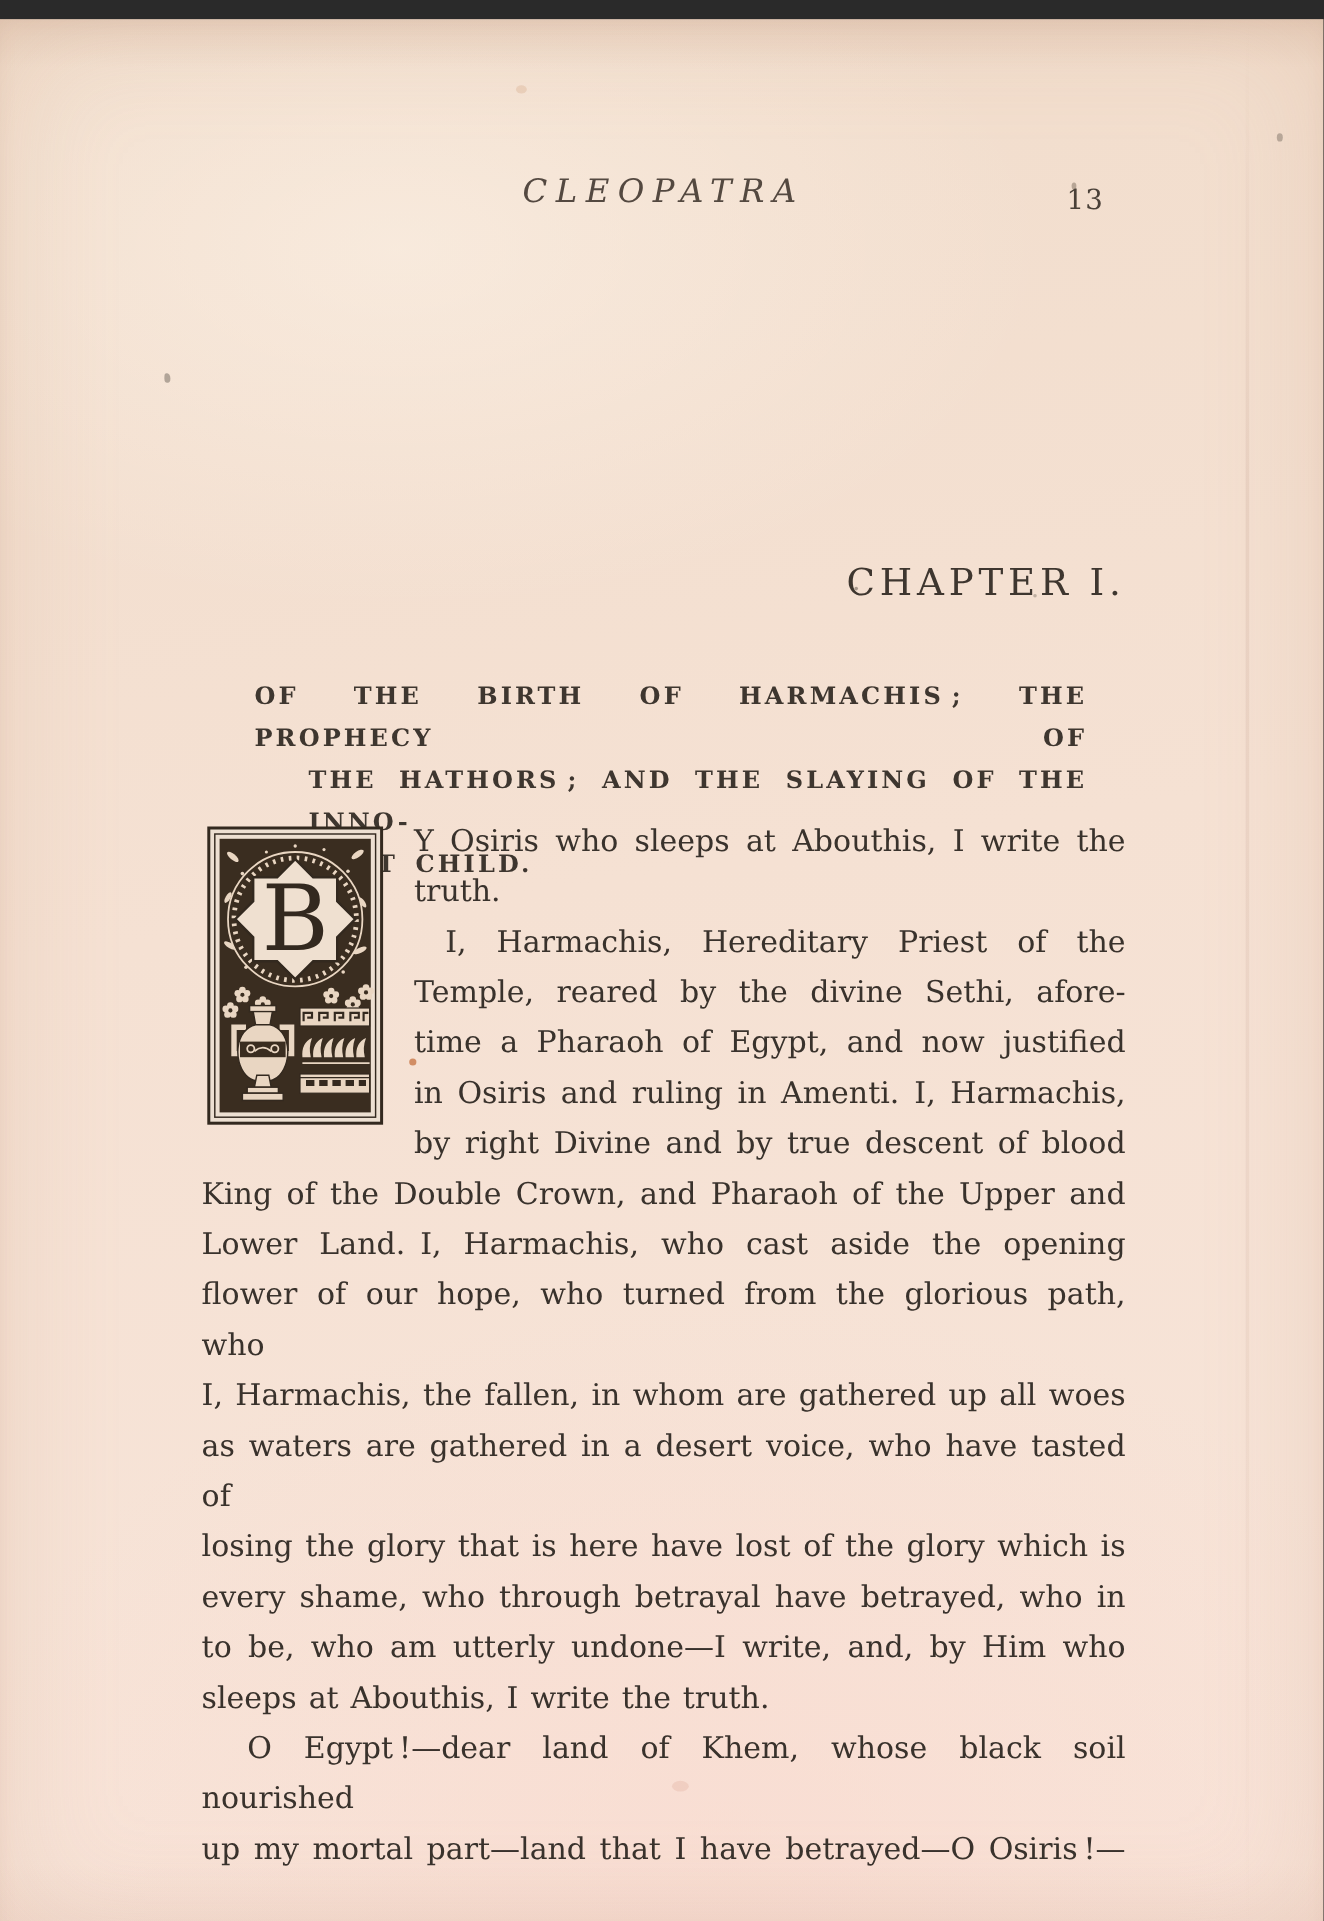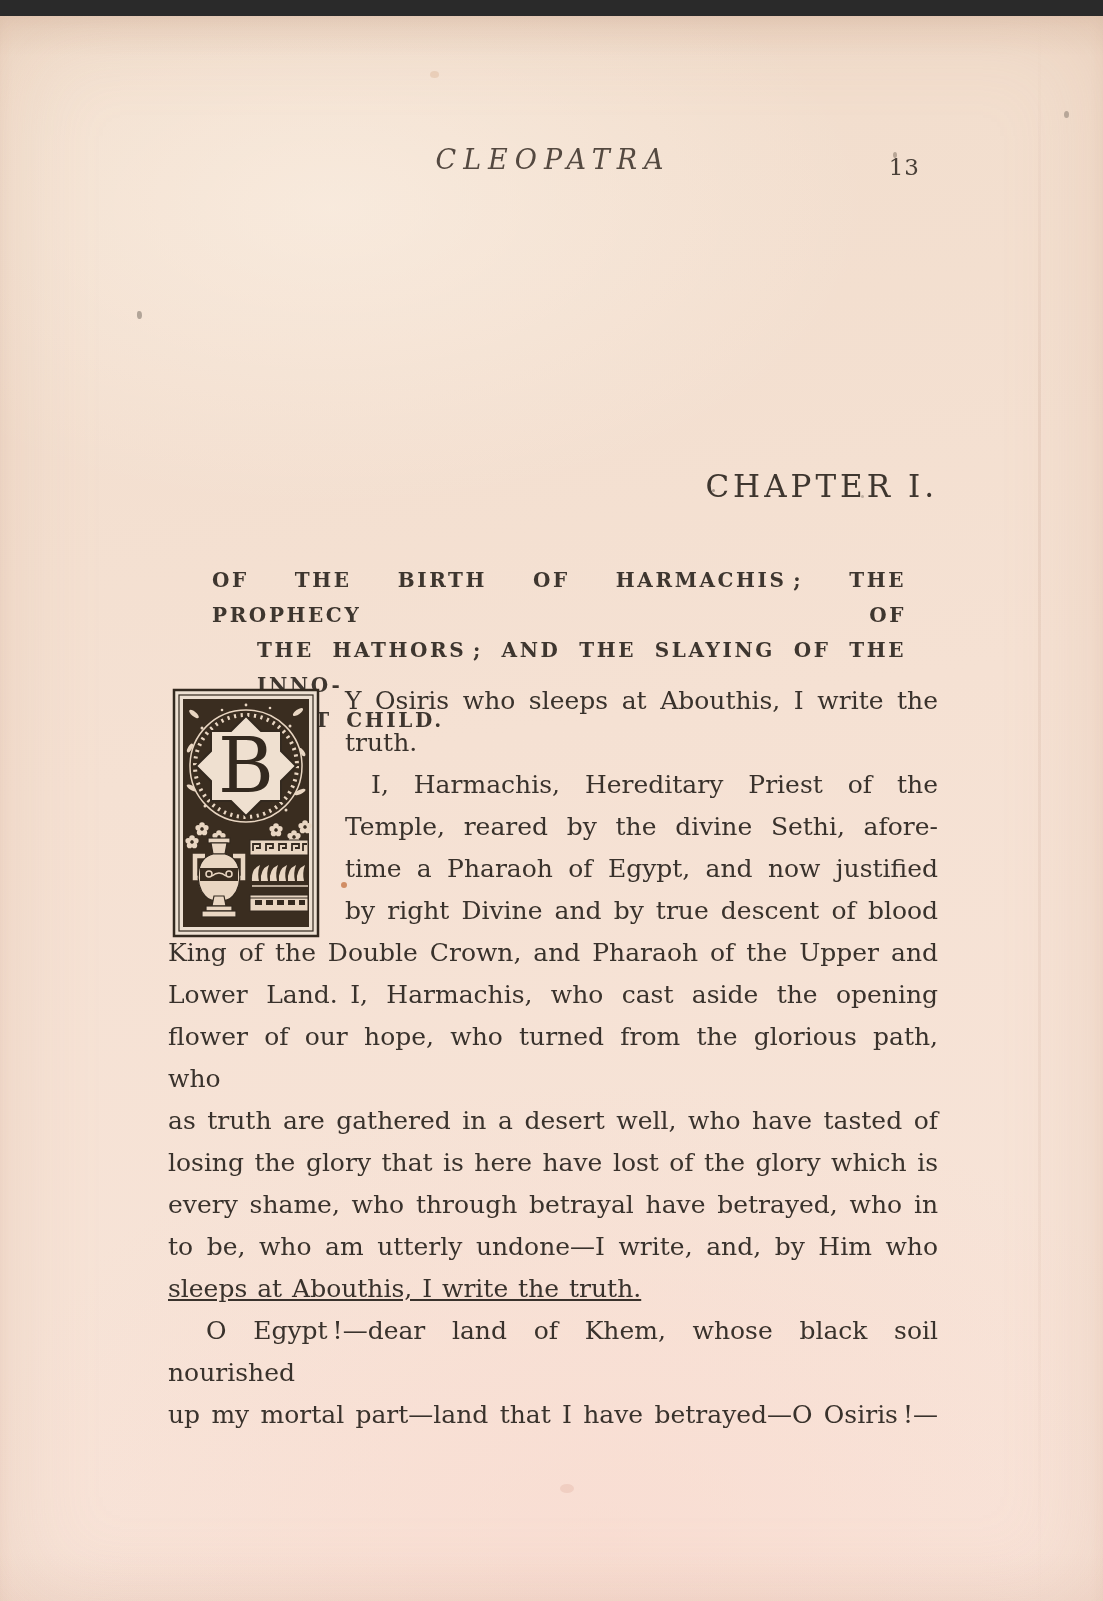--- a/index.html
+++ b/index.html
@@ -44,21 +44,21 @@
   .subtitle .line{line-height:35px;text-align:justify;text-align-last:justify;}
   .subtitle .line:nth-child(n+2){padding-left:45px;}
   .subtitle .line:last-child{text-align-last:left;}
 
   .body-text{position:absolute;left:168px;top:664px;width:770px;
     font-size:25px;word-spacing:2px;color:#39322c;}
   .body-text .line{line-height:42px;text-align:justify;text-align-last:justify;}
   .p1 .line,.p2wrap .line{margin-left:177px;}
   .p1 .line:last-child{text-align-last:left;}
   .p2wrap .line:first-child{text-indent:26px;}
-  .p2full .line:last-child{text-align-last:left;text-decoration:underline;}
+  .p2full .line:last-child{text-align-last:left;}
   .p3 .line:first-child{text-indent:38px;}
 
   .ornament{position:absolute;left:172px;top:672px;width:148px;height:250px;}
 
   .speck{position:absolute;border-radius:50%;pointer-events:none;}
   .speck-1{left:137px;top:295px;width:5px;height:8px;background:rgba(95,86,78,0.45);border-radius:40% 60% 50% 50%;}
   .speck-2{left:1064px;top:95px;width:5px;height:7px;background:rgba(100,90,80,0.40);}
   .speck-3{left:341px;top:866px;width:6px;height:6px;background:rgba(196,112,63,0.75);}
   .speck-4{left:893px;top:136px;width:4px;height:6px;background:rgba(110,95,80,0.45);}
   .speck-5{left:712px;top:473px;width:3px;height:3px;background:rgba(90,80,70,0.5);}
@@ -179,27 +179,29 @@
 
   <div class="body-text">
     <div class="p1 lines">
         <div class="line">Y Osiris who sleeps at Abouthis, I write the</div>
         <div class="line">truth.</div>
       </div>
     <div class="p2wrap lines">
         <div class="line">I, Harmachis, Hereditary Priest of the</div>
         <div class="line">Temple, reared by the divine Sethi, afore-</div>
         <div class="line">time a Pharaoh of Egypt, and now justified</div>
+        <div class="line">in Osiris and ruling in Amenti. I, Harmachis,</div>
         <div class="line">by right Divine and by true descent of blood</div>
       </div>
     <div class="p2full lines">
         <div class="line">King of the Double Crown, and Pharaoh of the Upper and</div>
         <div class="line">Lower Land. I, Harmachis, who cast aside the opening</div>
         <div class="line">flower of our hope, who turned from the glorious path, who</div>
-        <div class="line">as truth are gathered in a desert well, who have tasted of</div>
+        <div class="line">I, Harmachis, the fallen, in whom are gathered up all woes</div>
+        <div class="line">as waters are gathered in a desert voice, who have tasted of</div>
         <div class="line">losing the glory that is here have lost of the glory which is</div>
         <div class="line">every shame, who through betrayal have betrayed, who in</div>
         <div class="line">to be, who am utterly undone—I write, and, by Him who</div>
         <div class="line">sleeps at Abouthis, I write the truth.</div>
       </div>
     <div class="p3 lines">
         <div class="line">O Egypt !—dear land of Khem, whose black soil nourished</div>
         <div class="line">up my mortal part—land that I have betrayed—O Osiris !—</div>
       </div>
   </div>

